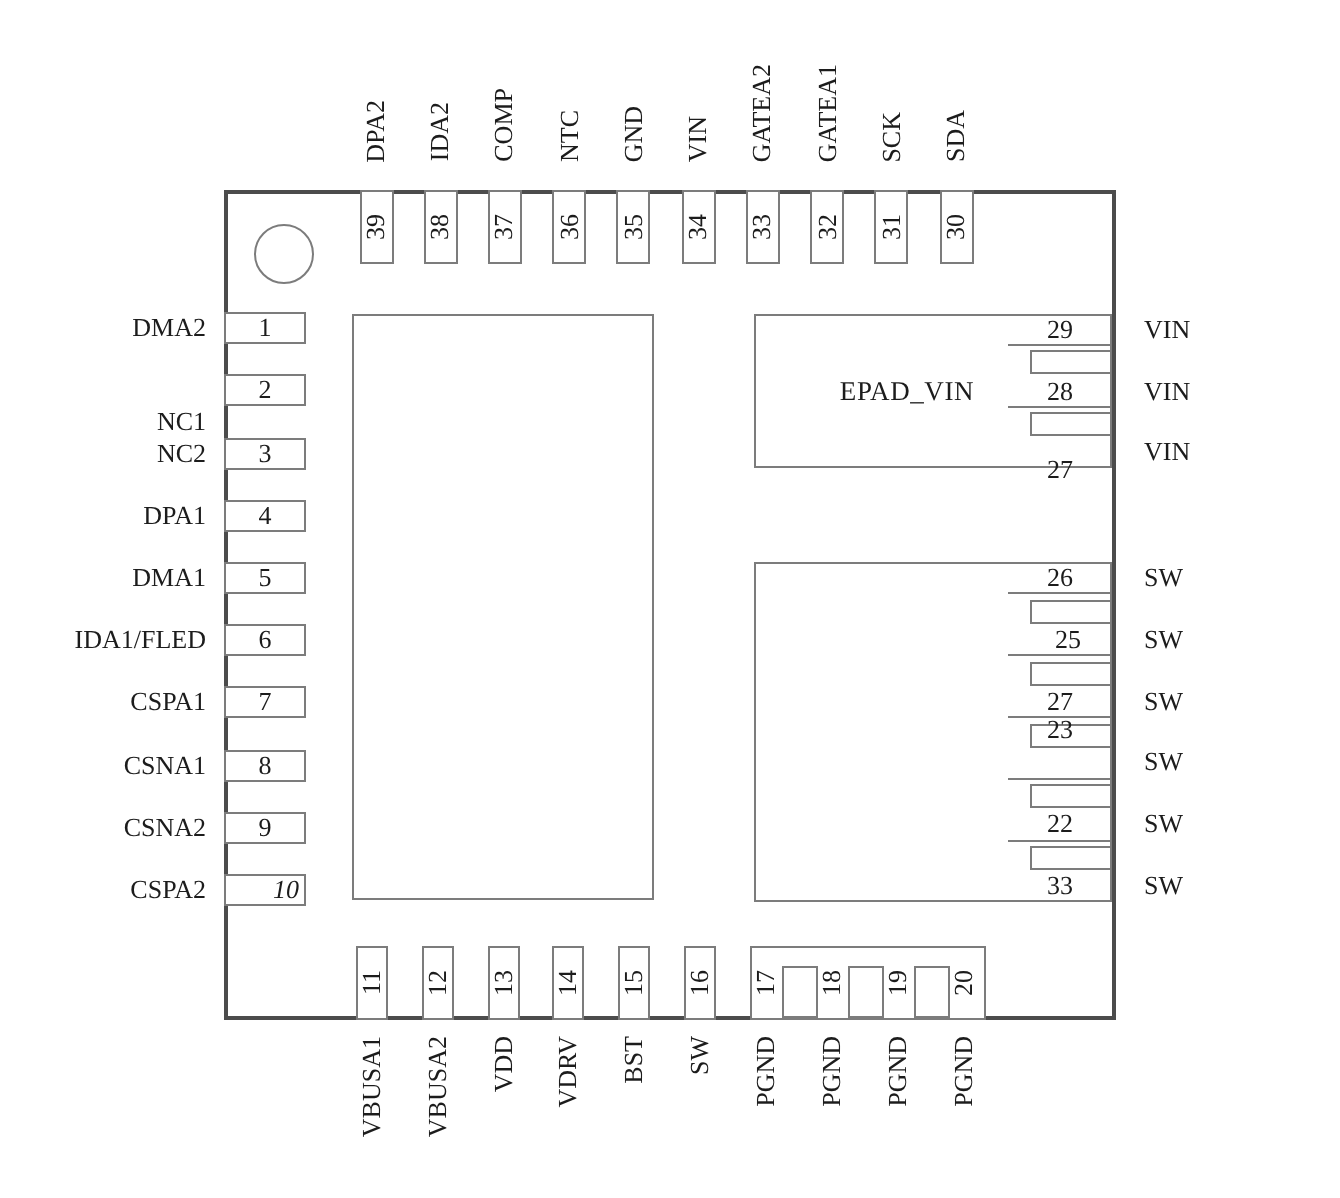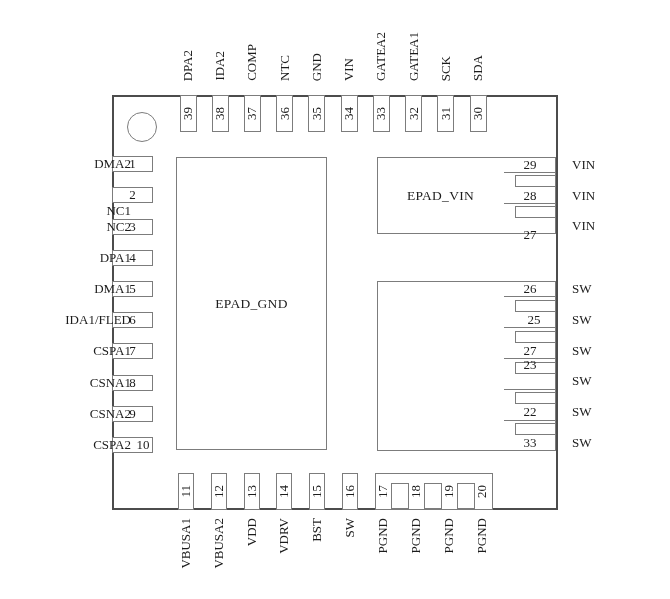--- a/index.html
+++ b/index.html
@@ -18,46 +18,45 @@
   }
   .rect{
     position:absolute;border:1px solid var(--line,#7c7c7c);
     box-sizing:border-box;background:#fff;
   }
   .hline{position:absolute;height:1px;background:var(--line,#7c7c7c);}
   .cell{
     position:absolute;display:flex;align-items:center;justify-content:center;
     font-size:13px;white-space:nowrap;
   }
-  .cell.right-align{justify-content:flex-end;padding-left:28px;}
+  .cell.right-align{justify-content:flex-end;}
   .cell.left-align{justify-content:flex-start;}
   .vtext{
     writing-mode:vertical-rl;transform:rotate(180deg);
     line-height:16px;font-size:13px;white-space:nowrap;
   }
   .vlabel{position:absolute;width:16px;display:flex;justify-content:center;}
   .epad-label{
     position:absolute;display:flex;align-items:center;justify-content:center;
-    font-size:13.5px;letter-spacing:.3px;white-space:nowrap;
+    font-size:13.5px;letter-spacing:.3px;white-space:nowrap;margin-left:13px;
   }
 </style>
 </head>
 <body>
 
 <div class="canvas" id="canvas" style="--bg: #ffffff; --outline: #4c4c4c; --line: #7c7c7c; --text: #1c1c1c;">
 
   <div class="package"></div>
   <div class="circle"></div>
 
   <div class="rect" style="left:176px;top:157px;width:151px;height:293px;"></div>
   <div class="rect" style="left:377px;top:157px;width:179px;height:77px;"></div>
   <div class="rect" style="left:377px;top:281px;width:179px;height:170px;"></div>
   <div class="rect" style="left:375px;top:473px;width:118px;height:37px;"></div>
 
-  <div class="epad-label" style="left:176px;top:157px;width:151px;height:293px;">EPAD_GND</div>
   <div class="epad-label" style="left:377px;top:157px;width:127px;height:77px;">EPAD_VIN</div>
 
   <div id="gen">
       <div class="rect" style="left: 112px; top: 156.1px; width: 41px; height: 16px;"></div>
       <div class="cell" style="left: 112px; top: 156.1px; width: 41px; height: 16px;">1</div>
       <div class="cell right-align" style="left: 0px; top: 155.1px; width: 103px; height: 18px;">DMA2</div>
       <div class="rect" style="left: 112px; top: 187.3px; width: 41px; height: 16px;"></div>
       <div class="cell" style="left: 112px; top: 187.3px; width: 41px; height: 16px;">2</div>
       <div class="cell right-align" style="left: 0px; top: 186.3px; width: 103px; height: 18px; margin-top: 16px;">NC1</div>
       <div class="rect" style="left: 112px; top: 218.5px; width: 41px; height: 16px;"></div>
@@ -75,21 +74,21 @@
       <div class="rect" style="left: 112px; top: 343.4px; width: 41px; height: 16px;"></div>
       <div class="cell" style="left: 112px; top: 343.4px; width: 41px; height: 16px;">7</div>
       <div class="cell right-align" style="left: 0px; top: 342.4px; width: 103px; height: 18px;">CSPA1</div>
       <div class="rect" style="left: 112px; top: 374.6px; width: 41px; height: 16px;"></div>
       <div class="cell" style="left: 112px; top: 374.6px; width: 41px; height: 16px;">8</div>
       <div class="cell right-align" style="left: 0px; top: 373.6px; width: 103px; height: 18px;">CSNA1</div>
       <div class="rect" style="left: 112px; top: 405.9px; width: 41px; height: 16px;"></div>
       <div class="cell" style="left: 112px; top: 405.9px; width: 41px; height: 16px;">9</div>
       <div class="cell right-align" style="left: 0px; top: 404.9px; width: 103px; height: 18px;">CSNA2</div>
       <div class="rect" style="left: 112px; top: 437.1px; width: 41px; height: 16px;"></div>
-      <div class="cell" style="left: 112px; top: 437.1px; width: 62px; height: 16px;">10</div>
+      <div class="cell" style="left: 112px; top: 437.1px; width: 62px; height: 16px; font-style: italic;">10</div>
       <div class="cell right-align" style="left: 0px; top: 436.1px; width: 103px; height: 18px;">CSPA2</div>
       <div class="rect cell" style="left: 179.5px; top: 95px; width: 17px; height: 37px;">
         <span class="vtext">39</span>
       </div>
       <div class="vlabel" style="left: 180px; bottom: 518px;">
         <span class="vtext">DPA2</span>
       </div>
       <div class="rect cell" style="left: 211.7px; top: 95px; width: 17px; height: 37px;">
         <span class="vtext">38</span>
       </div>

